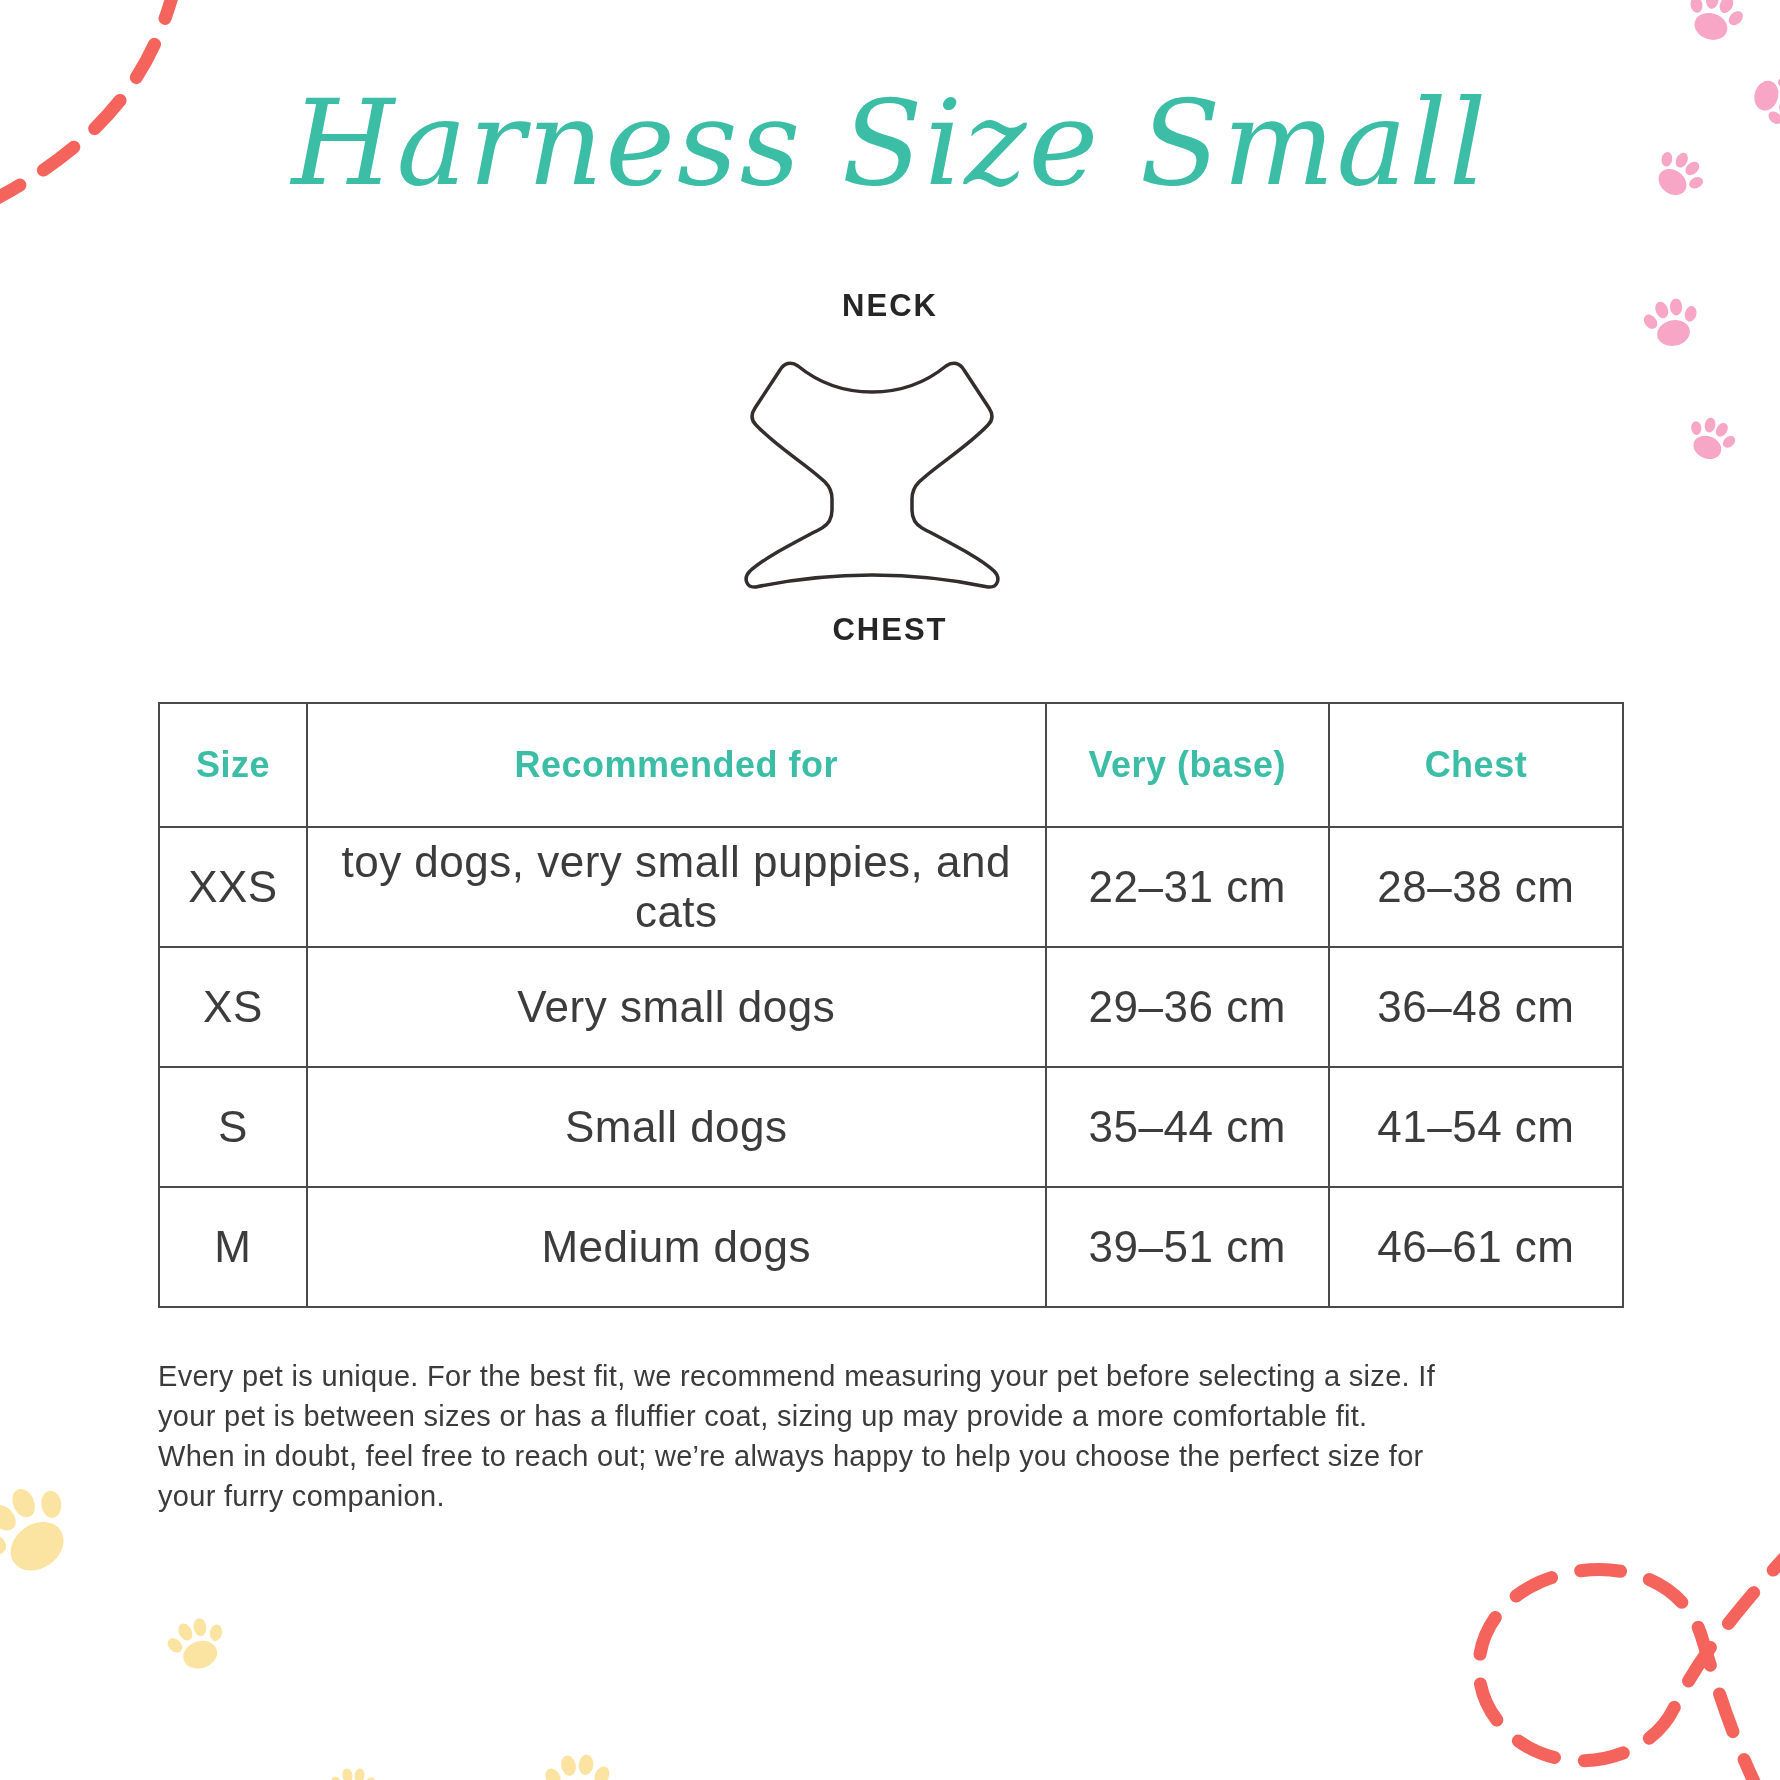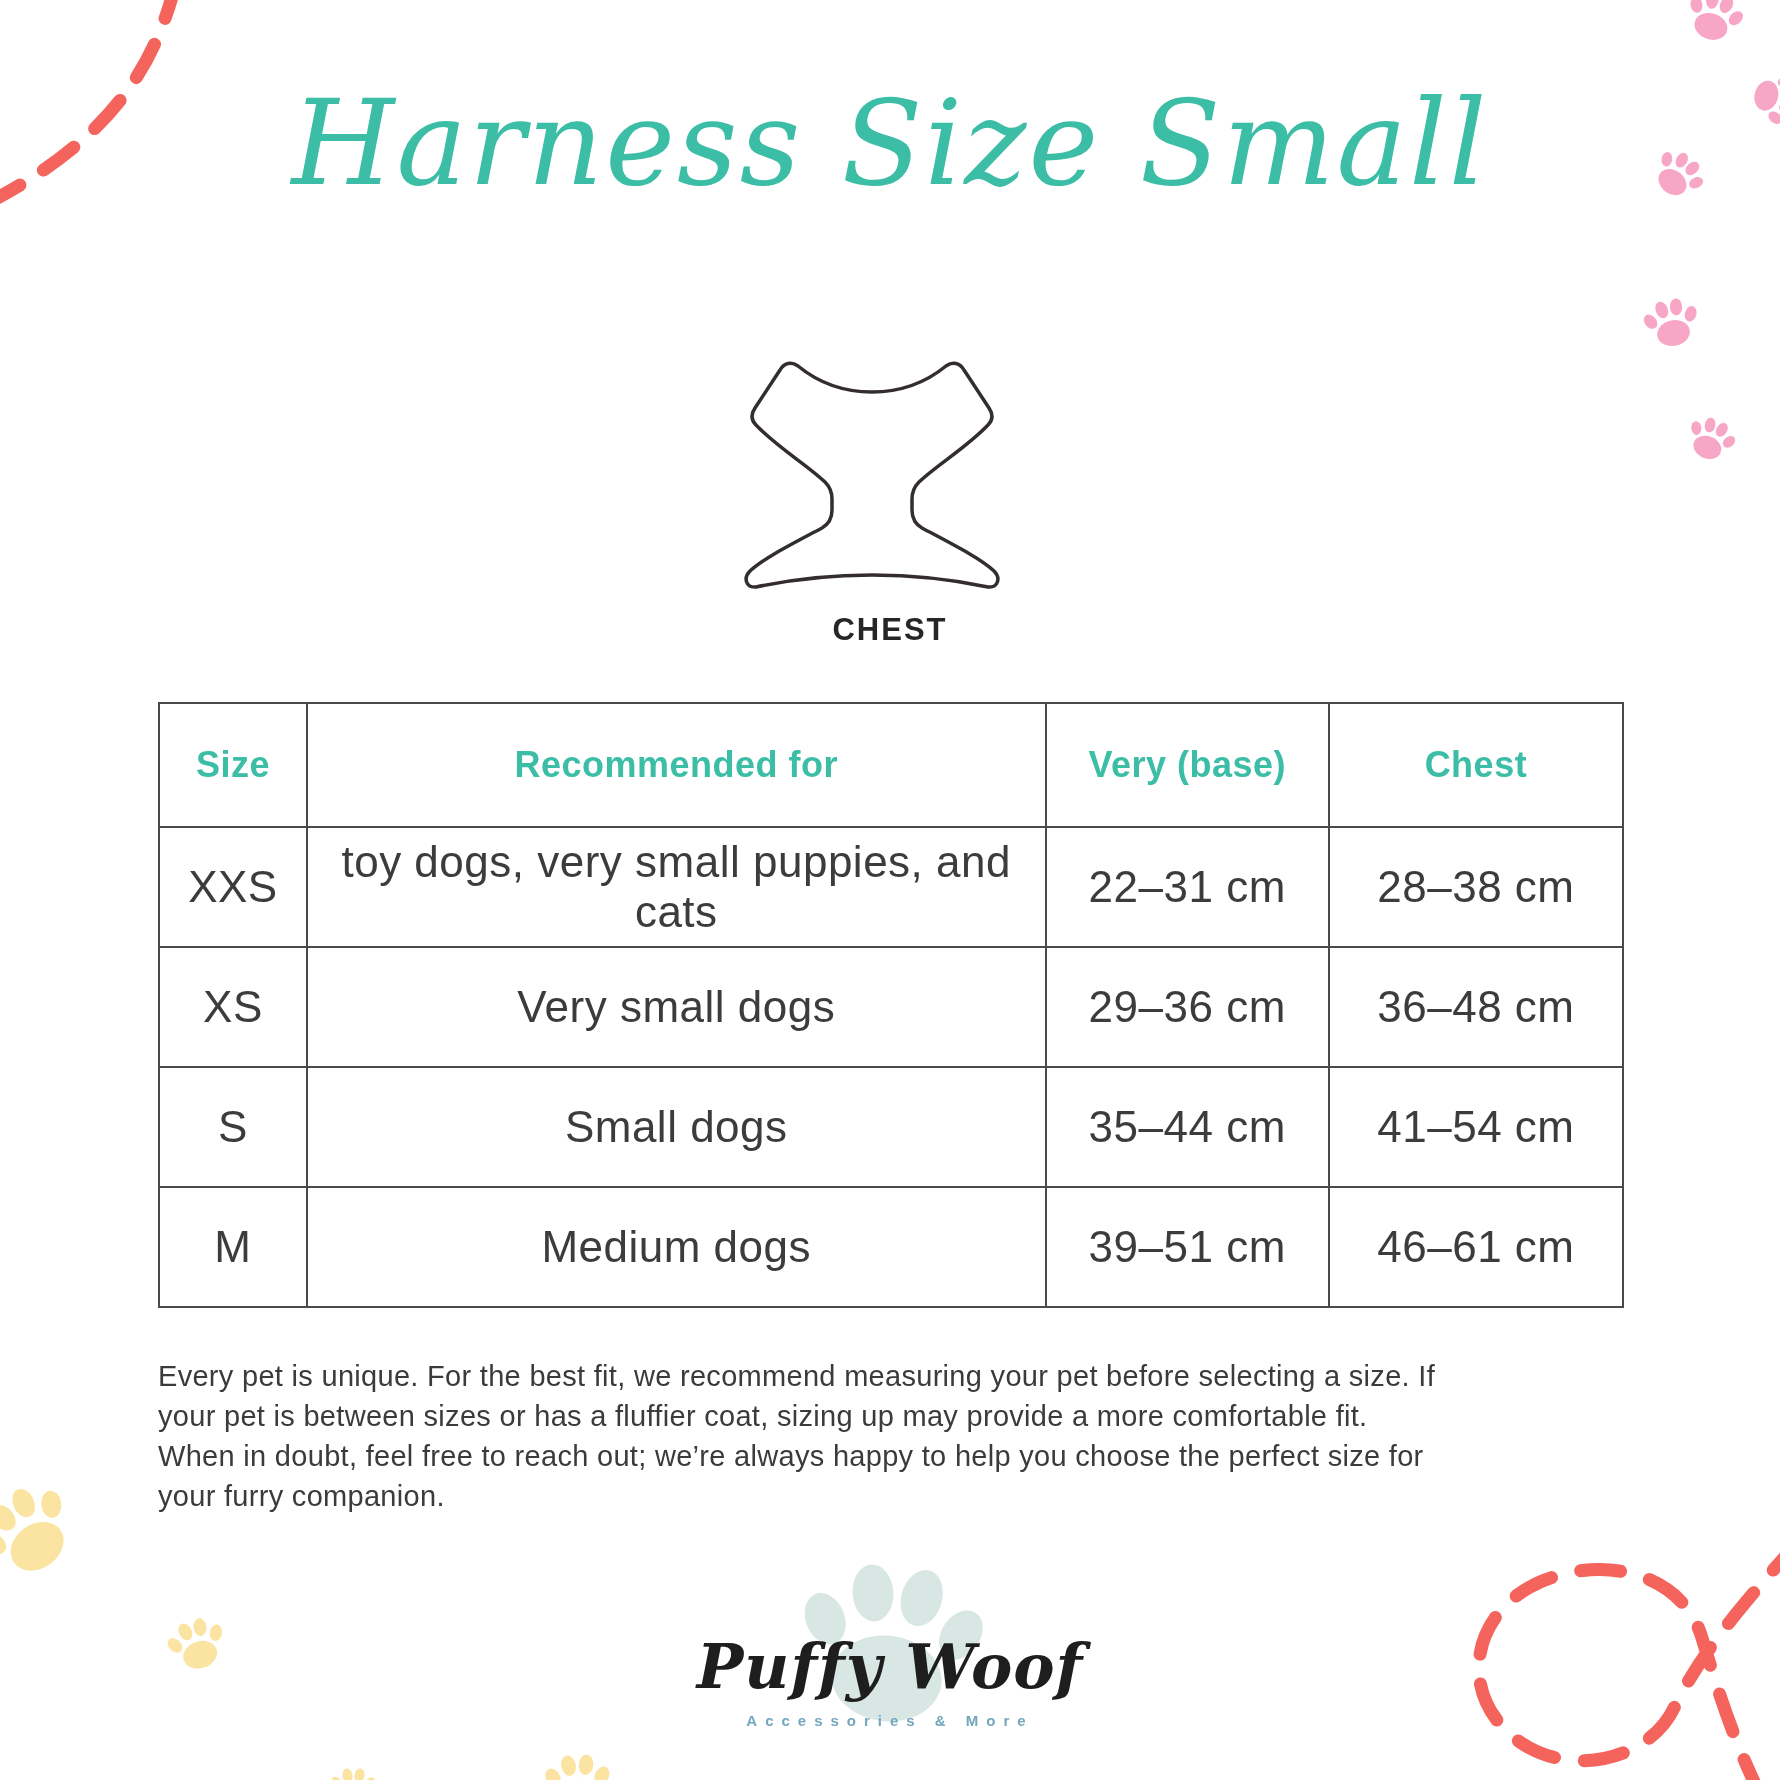--- a/index.html
+++ b/index.html
@@ -104,20 +104,21 @@
   <use href="#paw" fill="#FBE4A2" transform="translate(-25,1480) scale(1.05) rotate(-35 50 50)"></use>
   <use href="#paw" fill="#FBE4A2" transform="translate(165,1613) scale(0.64) rotate(-18 50 50)"></use>
   <use href="#paw" fill="#FBE4A2" transform="translate(328,1763) scale(0.5)"></use>
   <use href="#paw" fill="#FBE4A2" transform="translate(541,1747) scale(0.73) rotate(-3 50 50)"></use>
 </svg>
 
 <div class="content">
 
   <div class="title">Harness Size Small</div>
 
+  <div class="diagram-label neck-label">NECK</div>
 
   <svg class="harness-svg" width="260" height="250" viewBox="0 0 260 250">
     <path d="M 56 14
              C 78 32 102 40 130 40
              C 158 40 182 32 204 14
              C 211 9 218 11 222 18
              L 247 56
              C 251 62 251 68 246 73
              C 224 96 196 112 177 130
              C 172 135 170 140 170 147
@@ -177,21 +178,14 @@
     </tbody>
   </table>
 
   <div class="note">
     <div class="line">Every pet is unique. For the best fit, we recommend measuring your pet before selecting a size. If</div>
     <div class="line">your pet is between sizes or has a fluffier coat, sizing up may provide a more comfortable fit.</div>
     <div class="line">When in doubt, feel free to reach out; we’re always happy to help you choose the perfect size for</div>
     <div class="line">your furry companion.</div>
   </div>
 
-  <div class="logo">
-    <svg class="logo-paw-svg" width="204" height="204" viewBox="0 0 100 100">
-      <use href="#paw" fill="#D9E7E4" transform="rotate(6 50 50)"></use>
-    </svg>
-    <div class="brand">Puffy Woof</div>
-    <div class="tagline">Accessories &amp; More</div>
-  </div>
 
 </div>
 
 </body></html>

